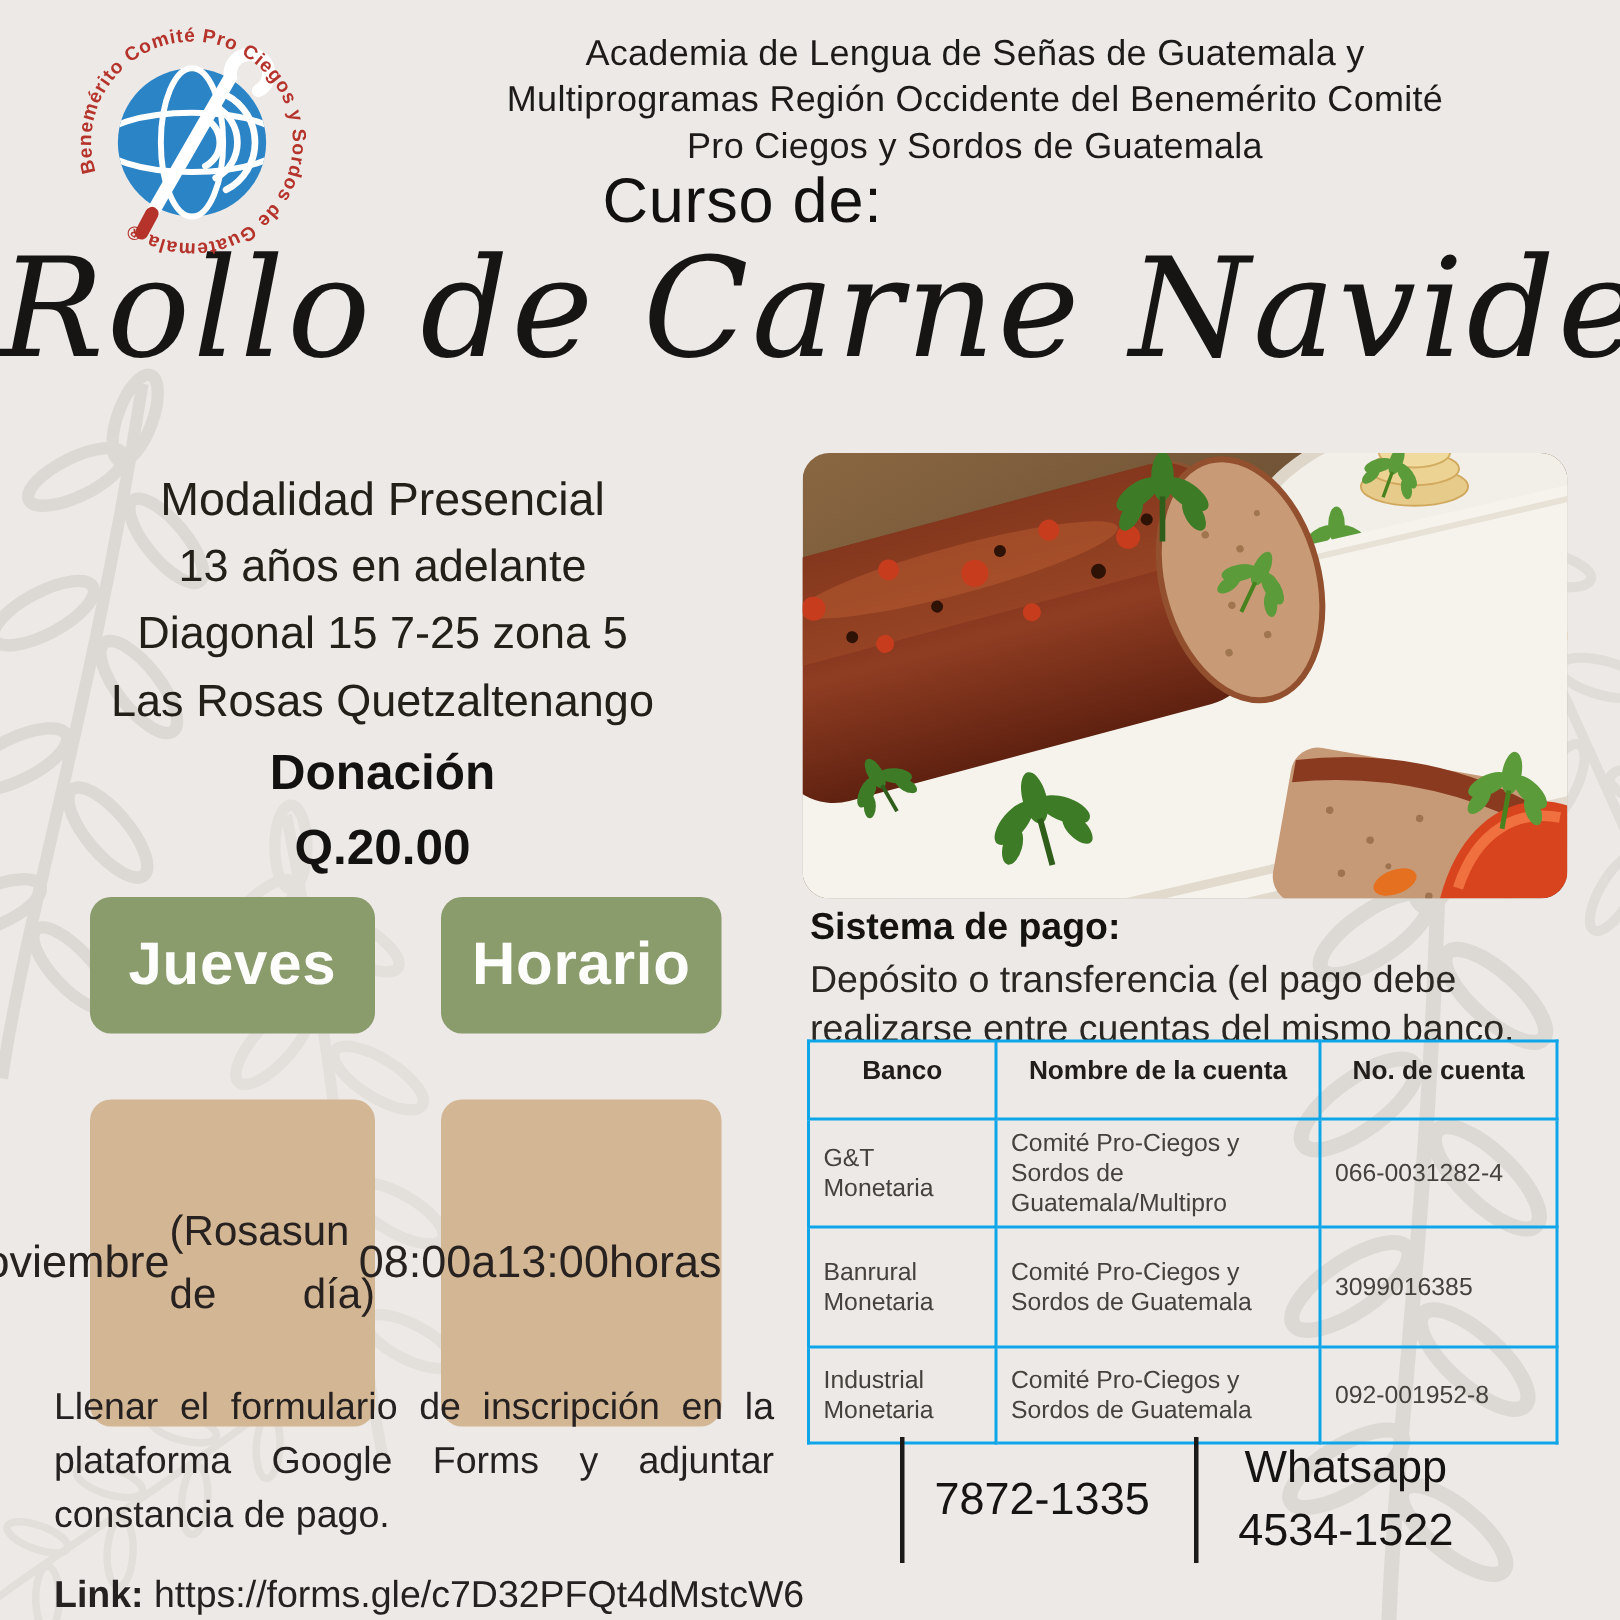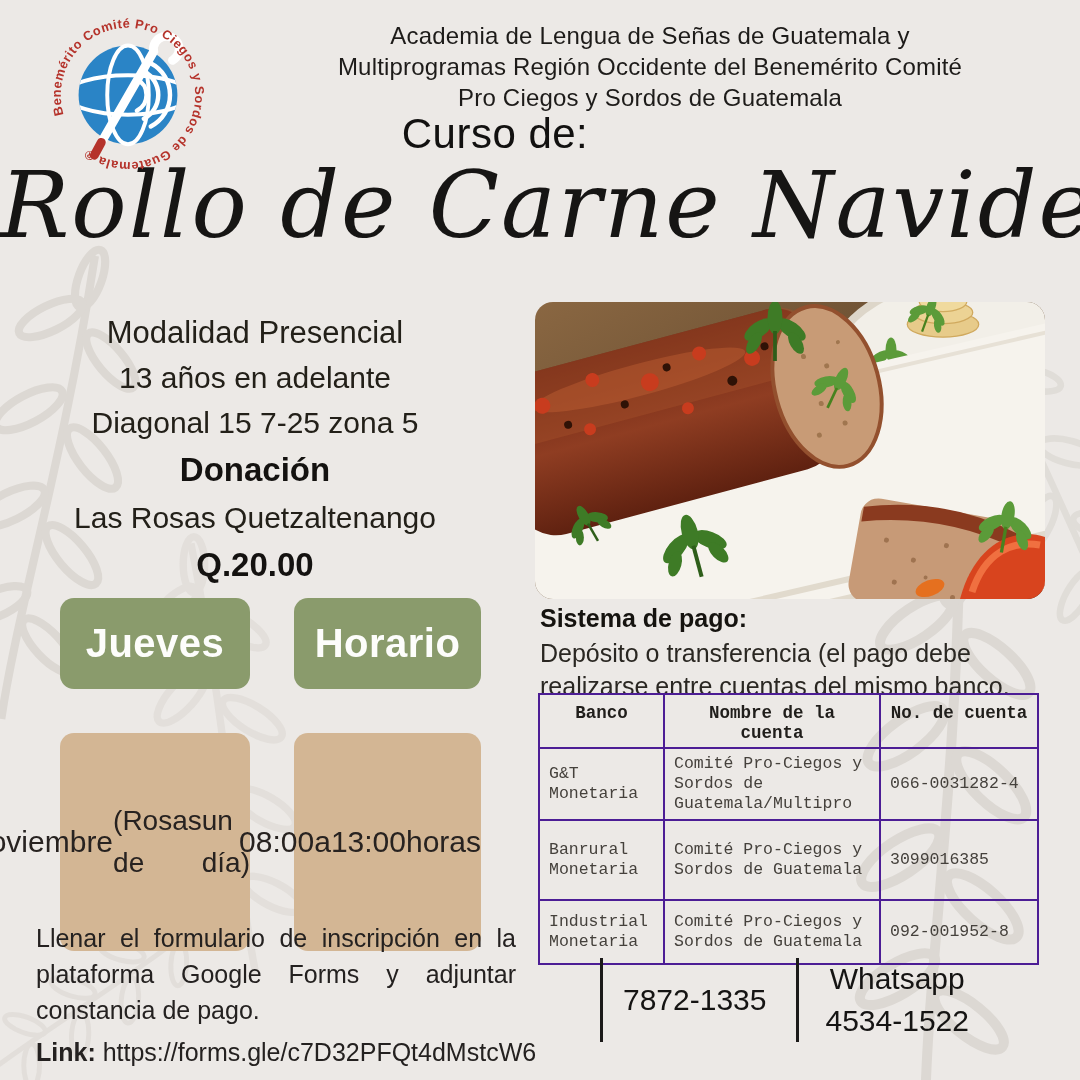--- a/index.html
+++ b/index.html
@@ -43,32 +43,32 @@
   .sched-line{font-size:30px;line-height:44px;}
   .sched-line-sm{font-size:28px;line-height:42px;}
 
   
   .pay-head{left:540px;top:604px;font-size:25px;font-weight:bold;color:#15130f;z-index:1;}
   .pay-desc{left:540px;top:637px;width:508px;font-size:25px;line-height:33px;color:#2a2722;z-index:1;}
 
   .bank-table{left:538px;top:693px;z-index:1;}
   .bank-table table{border-collapse:collapse;width:499px;table-layout:fixed;
                     font-family:"Liberation Sans",sans-serif;}
-  .bank-table th,.bank-table td{border:2px solid #4c1d95;padding:4px 9px;font-family:Liberation Mono, monospace;}
+  .bank-table th,.bank-table td{border:2px solid #0ea5e9;padding:4px 9px;}
   .bank-table th{font-size:17.5px;font-weight:bold;text-align:center;color:#201e1b;height:38px;vertical-align:top;padding-top:8px;}
   .bank-table td{font-size:16.5px;color:#45413c;line-height:20px;vertical-align:middle;}
   .bank-table tr.r1 td{height:62px;}
   .bank-table tr.r2 td{height:70px;}
   .bank-table tr.r3 td{height:54px;}
   .col-bank{width:125px;} .col-name{width:216px;} .col-num{width:158px;}
 
   
   .registration{left:36px;top:920px;width:480px;z-index:1;}
   .reg-text{font-size:25px;line-height:36px;color:#242120;text-align:justify;}
-  .reg-link{margin-top:10px;font-size:25px;color:#242120;white-space:nowrap;}
+  .reg-link{margin-top:21px;font-size:25px;color:#242120;white-space:nowrap;}
   .reg-link b{font-weight:bold;}
 
   
   .contact{left:600px;top:958px;display:flex;align-items:center;z-index:1;}
   .contact .bar{width:3px;height:84px;background:#1b1a19;}
   .contact .blk{text-align:center;font-size:30px;line-height:42px;color:#151413;}
   .contact .blk1{margin:0 30px 0 20px;}
   .contact .blk2{margin-left:26px;}
 </style>
 </head>
@@ -141,22 +141,22 @@
     <div>Pro Ciegos y Sordos de Guatemala</div>
   </div>
   <div class="abs course-label">Curso de:</div>
 
   <div class="abs main-title">Rollo de Carne Navideño</div>
 
   <div class="abs details">
     <div class="ln bold-ln">Modalidad Presencial</div>
     <div class="ln">13 años en adelante</div>
     <div class="ln">Diagonal 15 7-25 zona 5</div>
+    <div class="ln">Las Rosas Quetzaltenango</div>
     <div class="ln don">Donación</div>
-    <div class="ln">Las Rosas Quetzaltenango</div>
     <div class="ln don">Q.20.00</div>
   </div>
 
   <div class="abs photo">
     <svg width="510" height="297" viewBox="0 0 510 297">
       <defs>
         <linearGradient id="wood" x1="0" y1="0" x2="1" y2="1">
           <stop offset="0" stop-color="#8a6742"></stop>
             <stop offset="1" stop-color="#41301e"></stop>
         </linearGradient>

